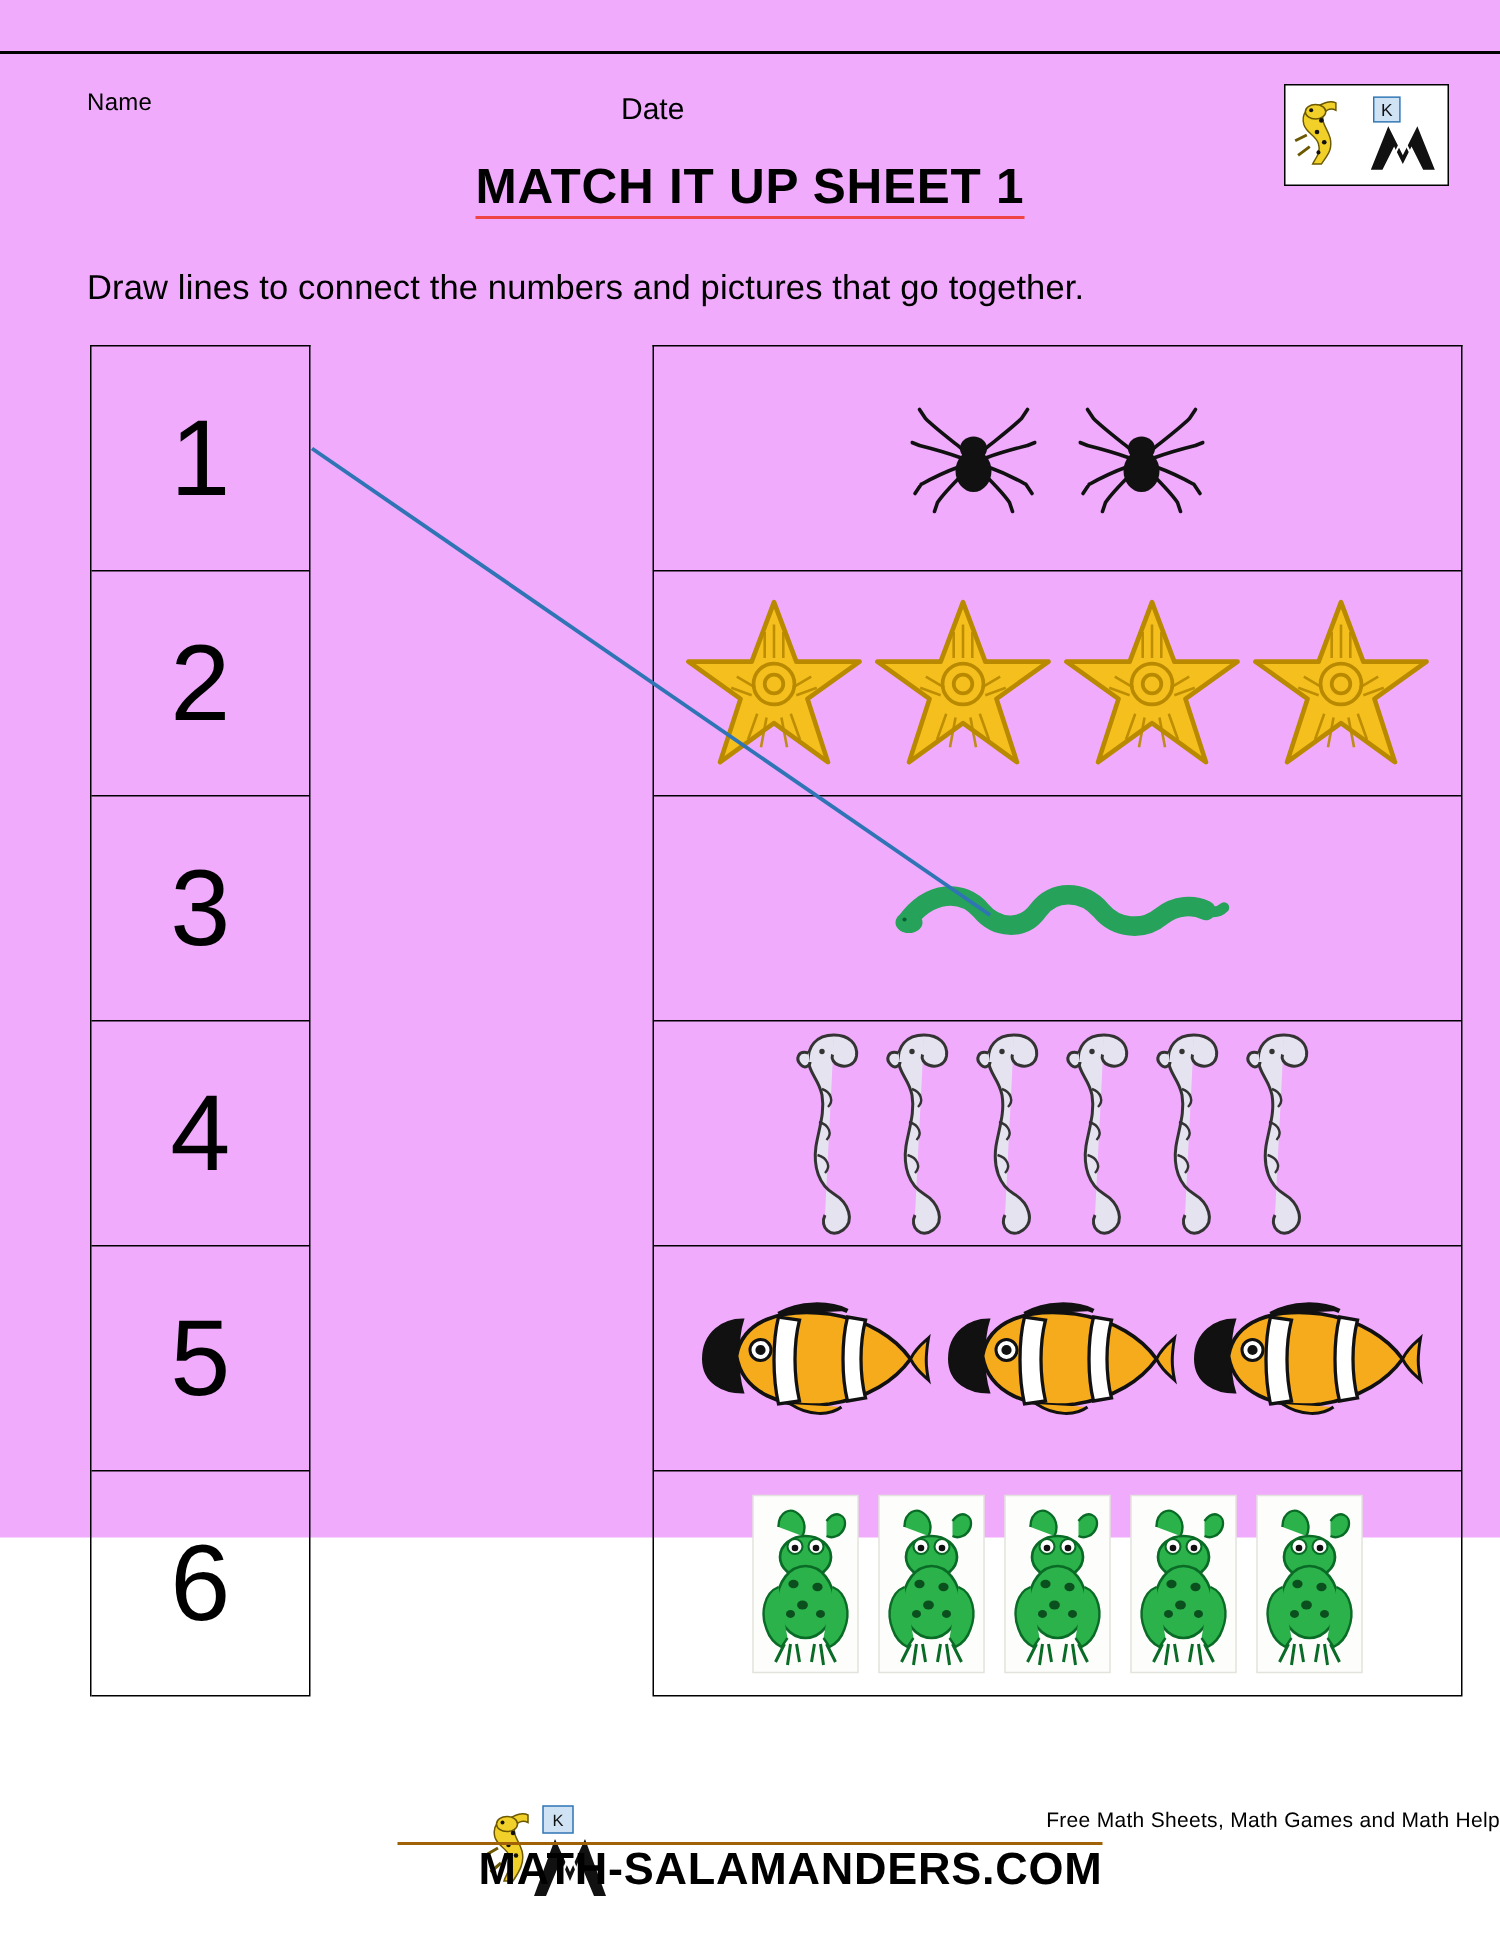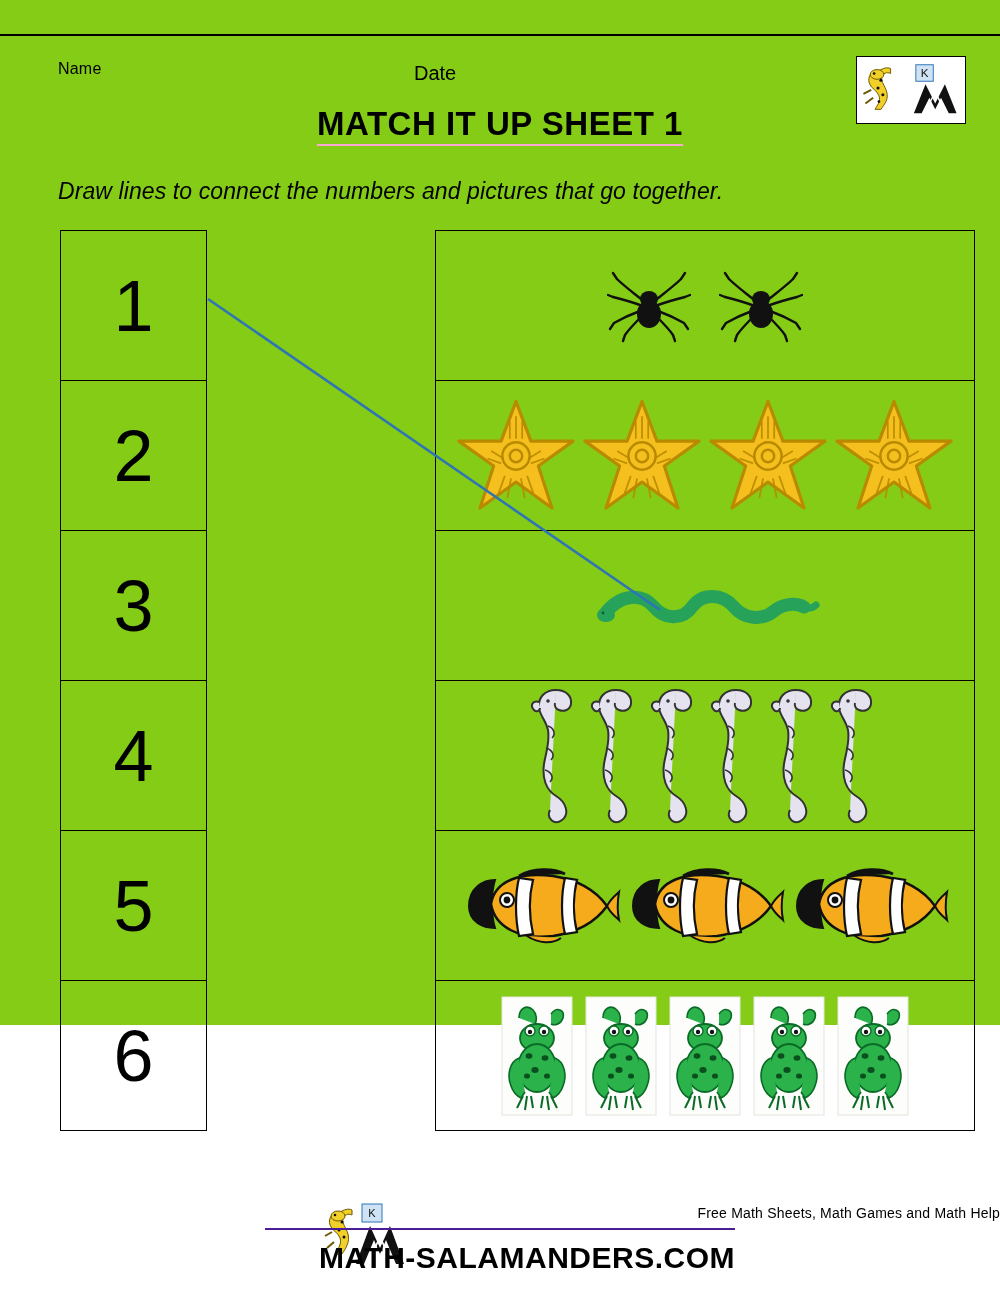--- a/index.html
+++ b/index.html
@@ -14,21 +14,21 @@
     font-family: "Liberation Sans", sans-serif;
     color: #000000;
     overflow: hidden;
   }
 
   .page {
     position: absolute;
     left: 0; top: 0;
     width: 1000px;
     height: 1025px;
-    background: #84cc16;
+    background: #f0abfc;
   }
 
   .top-rule {
     position: absolute;
     left: 0;
     top: 34px;
     width: 1000px;
     height: 2px;
     background: #000;
   }
@@ -61,31 +61,30 @@
     position: absolute;
     left: 0;
     top: 105px;
     width: 1000px;
     text-align: center;
     font-size: 33px;
     font-weight: 700;
     letter-spacing: .5px;
   }
   .title span {
-    border-bottom: 2px solid #f9a8d4;
+    border-bottom: 2px solid #ef4444;
     padding-bottom: 2px;
   }
 
   .instructions {
     position: absolute;
     left: 58px;
     top: 178px;
     font-size: 23px;
     letter-spacing: .1px;
-    font-style: italic;
   }
 
   
   .numbers-table {
     position: absolute;
     left: 60px;
     top: 230px;
     width: 147px;
     border: 1px solid #000;
     border-bottom: none;
@@ -158,22 +157,22 @@
     top: 1228px;
     width: 1000px;
     text-align: center;
     font-size: 30px;
     font-weight: 700;
     letter-spacing: .5px;
   }
   .footer-url .url-inner {
     display: inline-block;
     padding-left: 54px;
-    border-top: 2px solid #4c1d95;
-    padding-top: 11px;
+    border-top: 2px solid #a16207;
+    padding-top: 0;
   }
   .footer-logo {
     position: absolute;
     left: 322px;
     top: 1198px;
     width: 86px;
     height: 72px;
   }
 </style>
 </head>

